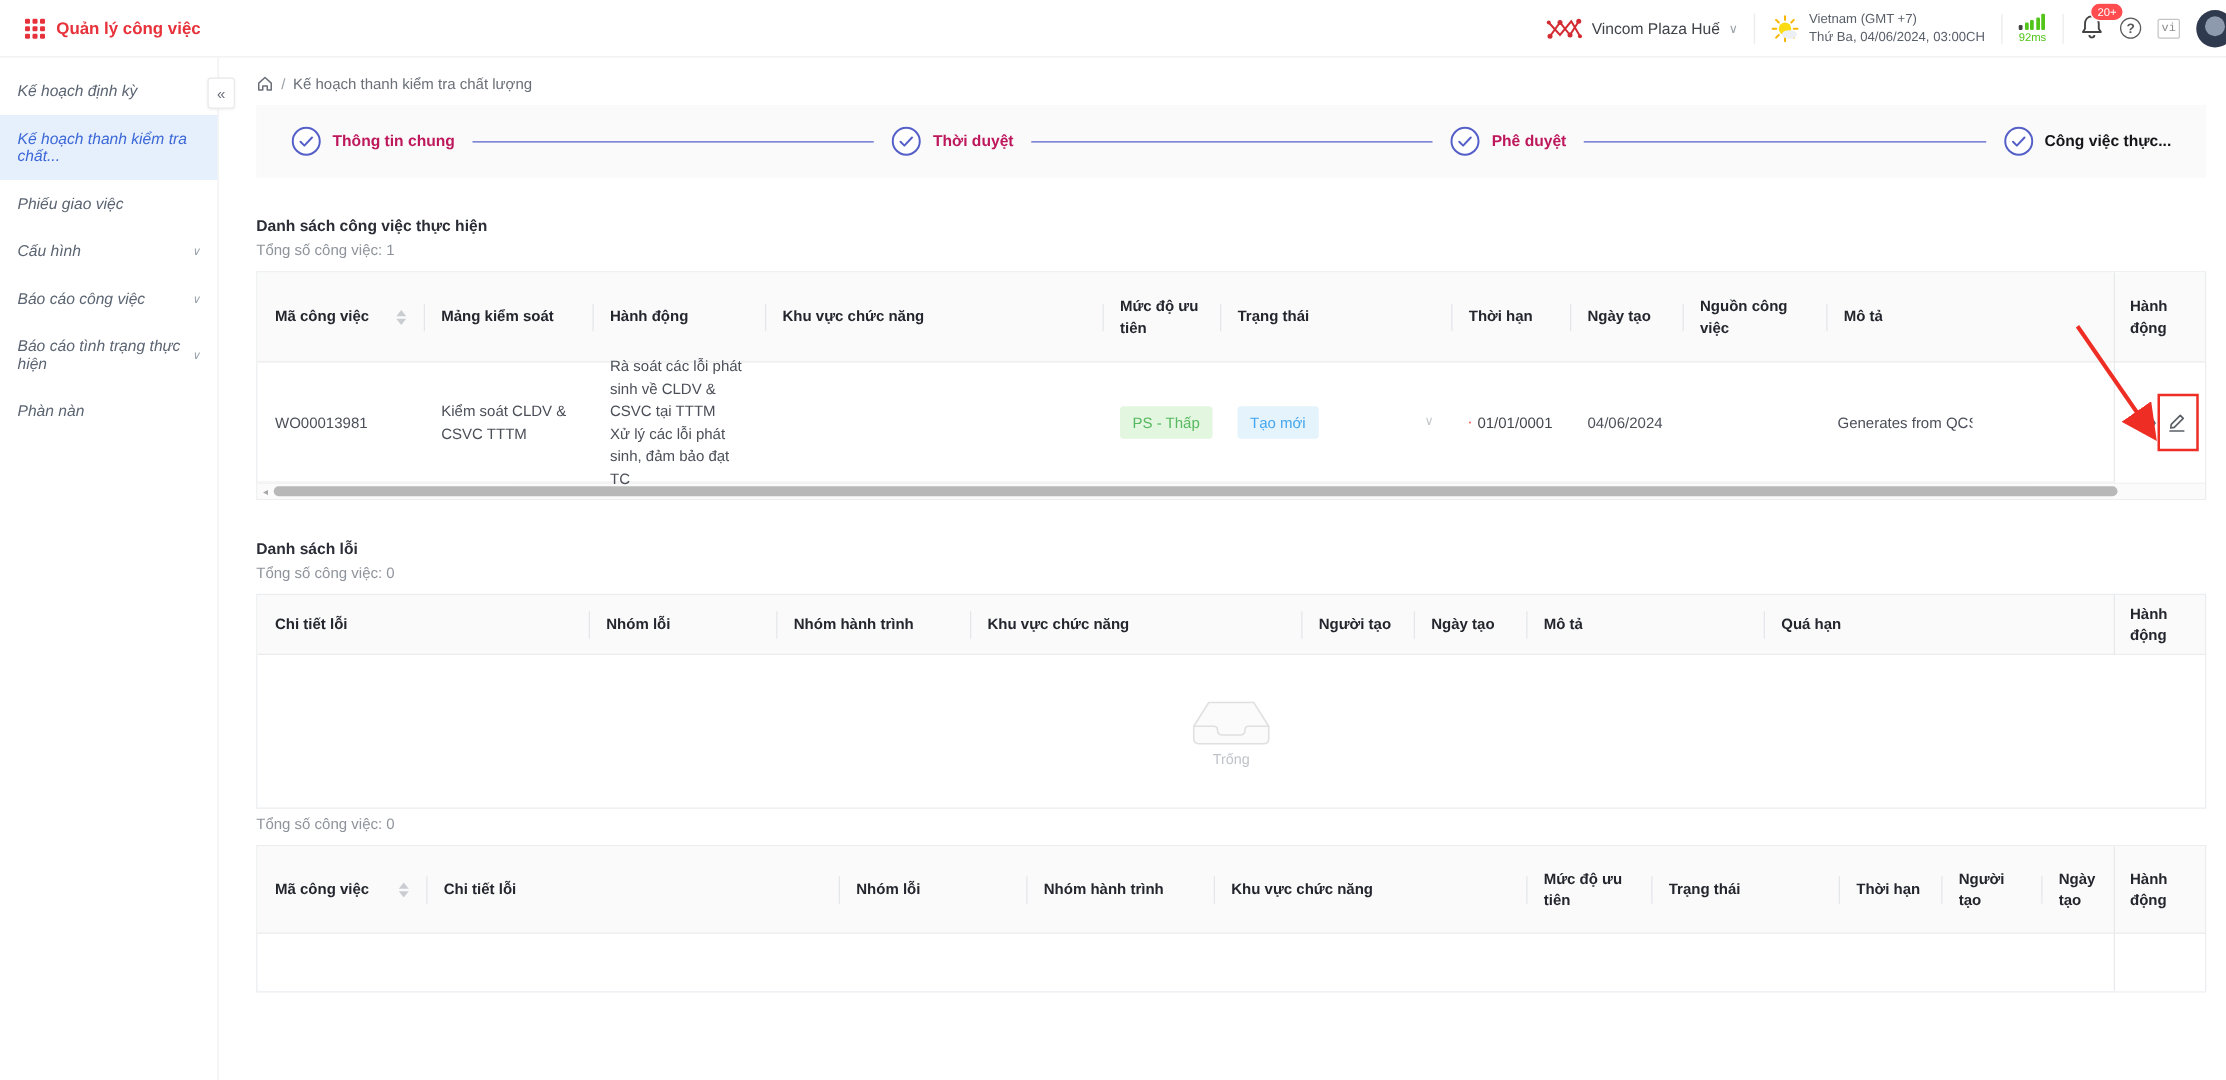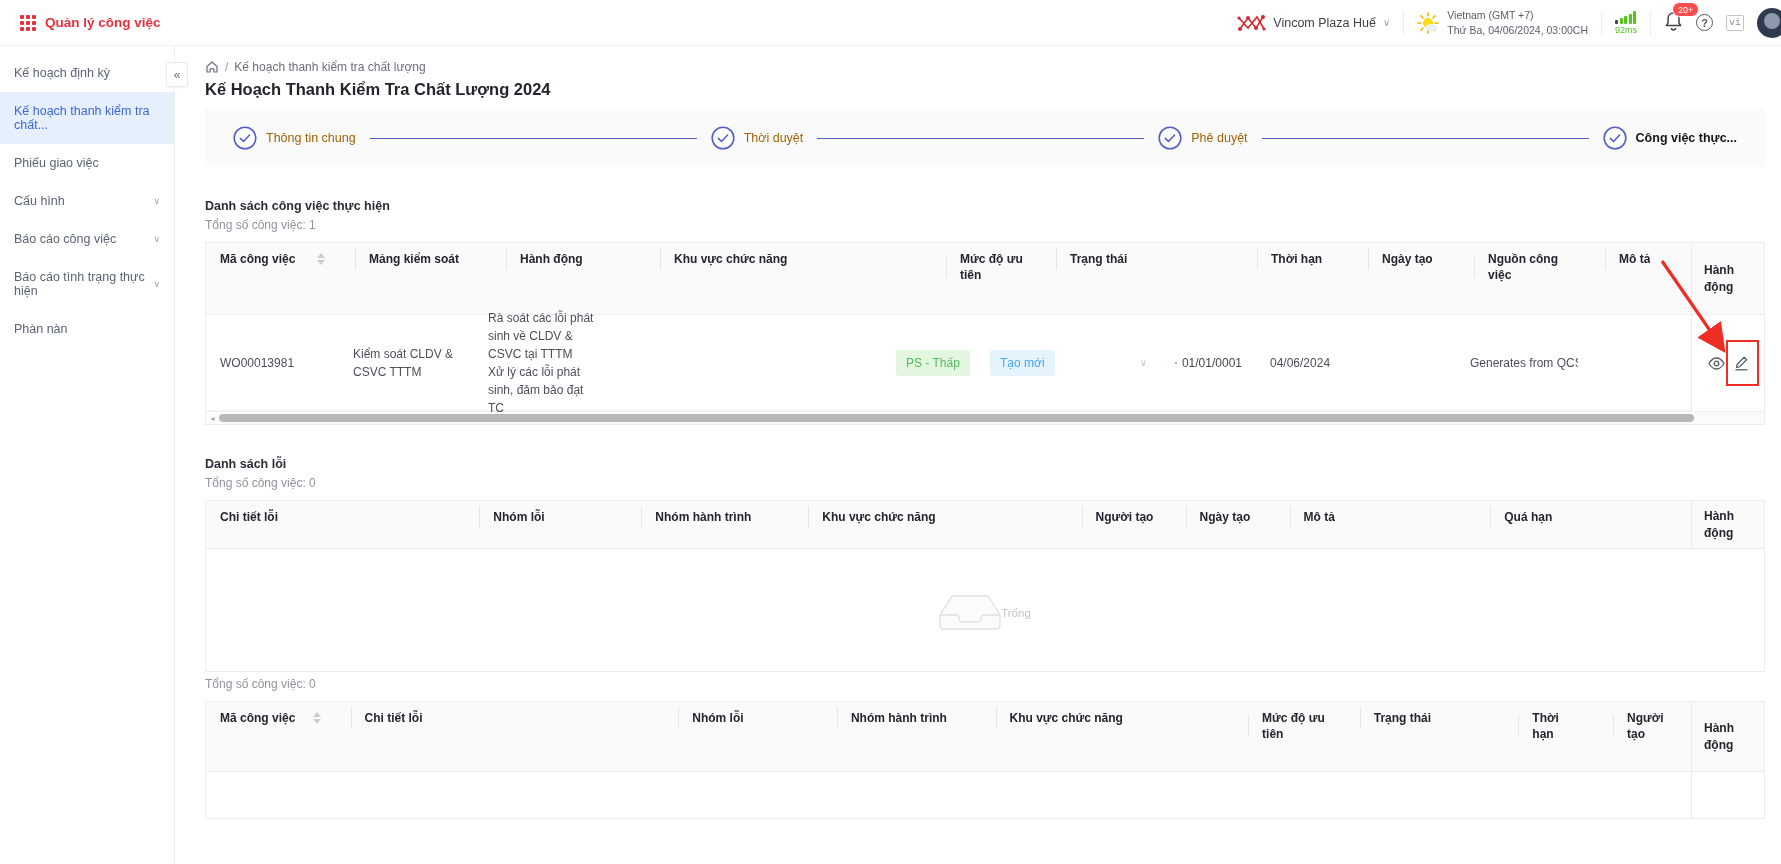--- a/index.html
+++ b/index.html
@@ -38,52 +38,52 @@
   .lang-box { min-width:18px; height:16px; border:1px solid #c4c4c4; border-radius:2px;
               color:#8c8c8c; font-size:9.5px; display:flex; align-items:center;
               justify-content:center; padding:0 2px; cursor:pointer;font-family:Liberation Mono, monospace; }
   .avatar { width:30px; height:30px; border-radius:50%; background:#2f3a4f; flex:none;
             margin-right:-14px; position:relative; overflow:hidden; cursor:pointer; }
   .avatar::after { content:""; position:absolute; left:7px; top:5px; width:16px; height:16px;
                    border-radius:50%; background:#8d99ad; }
 
   
   .sidebar { position:absolute; top:46px; left:0; bottom:0; width:175px; background:#fff;
-             border-right:1px solid #efefef; padding-top:8px; z-index:3; }
+             border-right:1px solid #efefef; padding-top:8px; z-index:3;font-style:italic; }
   .sb-item { padding:12px 14px; font-size:12.5px; color:#5b6472; display:flex;
              align-items:center; cursor:pointer; }
   .sb-item.active { background:#e6effc; color:#3c68d7; }
   .sb-item .chev { margin-left:auto; color:#98a0ab; font-size:9px; }
   .collapse-btn { position:absolute; left:166px; top:62px; width:22px; height:25px;
                   background:#fff; border:1px solid #e9e9e9; border-radius:3px;
                   box-shadow:0 1px 2px rgba(0,0,0,.05); display:flex; align-items:center;
                   justify-content:center; color:#6b7280; font-size:12px; z-index:4; cursor:pointer; }
 
   
   .main { position:absolute; left:175px; top:46px; right:0; bottom:0; background:#fff;
           padding:14px 16px 0 30px; overflow:hidden; }
   .breadcrumb { display:flex; align-items:center; gap:6px; font-size:12px; color:#6a6f78; }
   .crumb-sep { color:#9aa0a8; }
   .page-title { margin-top:6px; font-size:16.5px; font-weight:bold; color:#23252c; }
 
   
   .stepper { margin-top:10px; width:1560px; background:#fafafa; padding:17px 28px;
              display:flex; align-items:center; }
   .step { display:flex; align-items:center; gap:9px; flex:none; }
-  .step-label { font-size:12.5px; color:#a16207; white-space:nowrap; }
+  .step-label { font-size:12.5px; color:#be185d; white-space:nowrap;font-weight:bold; }
   .step.current .step-label { font-weight:bold; color:#151519; }
   .step-connector { flex:1; border-top:1.6px solid #545fc8; margin:0 14px; min-width:30px; }
 
   
   .sec-title { margin-top:32px; font-size:12.5px; font-weight:bold; color:#2a2d35; }
   .sec-sub { margin-top:5px; font-size:12px; color:#8f949c; }
 
   
   .tcard { margin-top:10px; width:1560px; border:1px solid #ebedf0; background:#fff; position:relative; }
-  .thead { display:flex; background:#fafafa; border-bottom:1px solid #ececec; align-items:flex-start;gap:16px; }
+  .thead { display:flex; background:#fafafa; border-bottom:1px solid #ececec; align-items:center; }
   .hcell { padding:8px 14px; display:flex; align-items:center; font-size:12px; font-weight:bold;
            color:#24262e; position:relative; line-height:1.35; }
   .hcell:not(:first-child)::before { content:""; position:absolute; left:0; top:50%;
            transform:translateY(-50%); width:1px; height:22px; background:#e4e6ea; }
   .hcell .h-label { overflow:hidden; }
   .sorter { margin-left:auto; display:flex; flex-direction:column; align-items:center; gap:2px; padding-left:6px; }
   .caret-up { width:0; height:0; border-left:4px solid transparent; border-right:4px solid transparent;
               border-bottom:5px solid #c9cdd2; }
   .caret-down { width:0; height:0; border-left:4px solid transparent; border-right:4px solid transparent;
                 border-top:5px solid #c9cdd2; }
@@ -122,21 +122,21 @@
   .icon-btn { cursor:pointer; display:flex; }
 
   
   .hscroll { height:13px; background:#fbfbfb; border-top:1px solid #f0f0f0;
              display:flex; align-items:center; }
   .hs-arrow { width:13px; text-align:center; color:#a7a7a7; font-size:8px; line-height:13px; cursor:pointer; }
   .hs-thumb { height:8px; width:1475px; background:#b8b8b8; border-radius:4px; cursor:pointer; }
 
   
   .t2 .thead { height:48px; }
-  .t2-body { height:122px; display:flex; flex-direction:row; align-items:center; justify-content:center; }
+  .t2-body { height:122px; display:flex; flex-direction:column; align-items:center; justify-content:center; }
   .empty-label { margin-top:6px; color:#bfc3c9; font-size:11.5px; }
   .t2 .pin-col { height:48px; border-bottom:1px solid #ececec; }
   .t2 .pin-head { border-bottom:none; height:48px; }
 
   
   .t3 .thead { height:70px; }
   .t3-body { height:46px; }
   .t3 .pin-col { bottom:0; }
   .t3 .pin-head { height:70px; }
 
@@ -264,21 +264,20 @@
 
   <main class="main">
 
     <div class="breadcrumb">
       <svg width="14" height="14" viewBox="0 0 14 14">
         <path d="M2 6.5 L7 2 L12 6.5 V12 H8.8 V8.8 H5.2 V12 H2 Z" fill="none" stroke="#6a6f78" stroke-width="1.2" stroke-linejoin="round"></path>
       </svg>
       <span class="crumb-sep">/</span>
       <span>Kế hoạch thanh kiểm tra chất lượng</span>
     </div>
-    <h1 class="page-title">Kế Hoạch Thanh Kiểm Tra Chất Lượng 2024</h1>
 
     <div class="stepper">
         <div class="step">
           <span style="display: flex;">
             <svg width="24" height="24" viewBox="0 0 24 24">
               <circle cx="12" cy="12" r="10.8" fill="#fff" stroke="#545fc8" stroke-width="1.6"></circle>
               <path d="M7.4 12.4 l3.1 3.1 L16.6 9" fill="none" stroke="#545fc8" stroke-width="1.6" stroke-linecap="round" stroke-linejoin="round"></path>
             </svg>
           </span>
           <span class="step-label">Thông tin chung</span>

